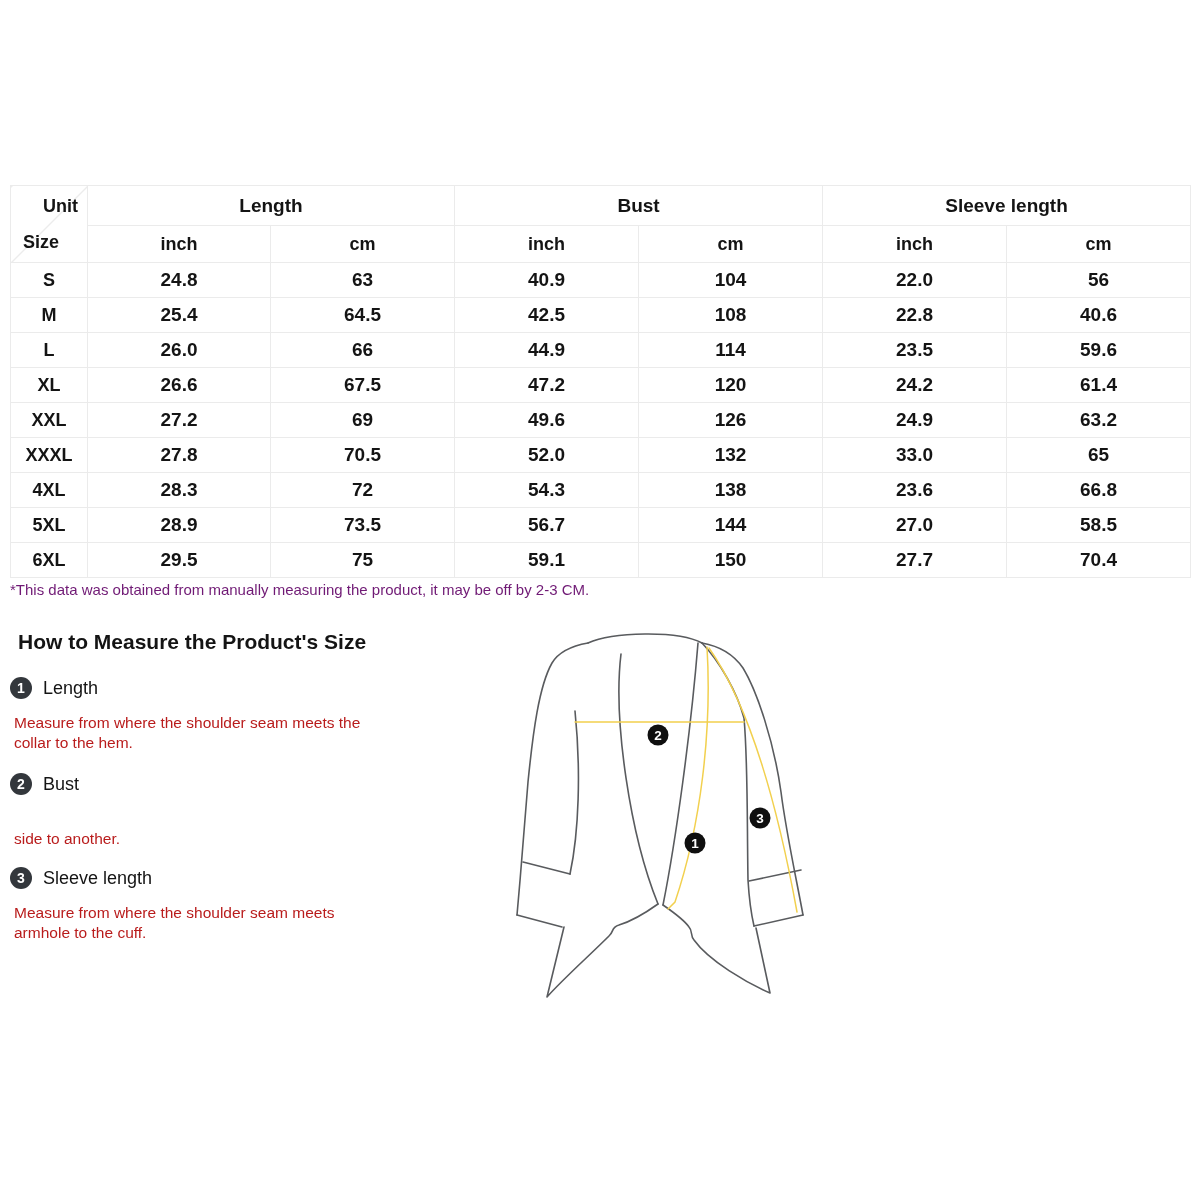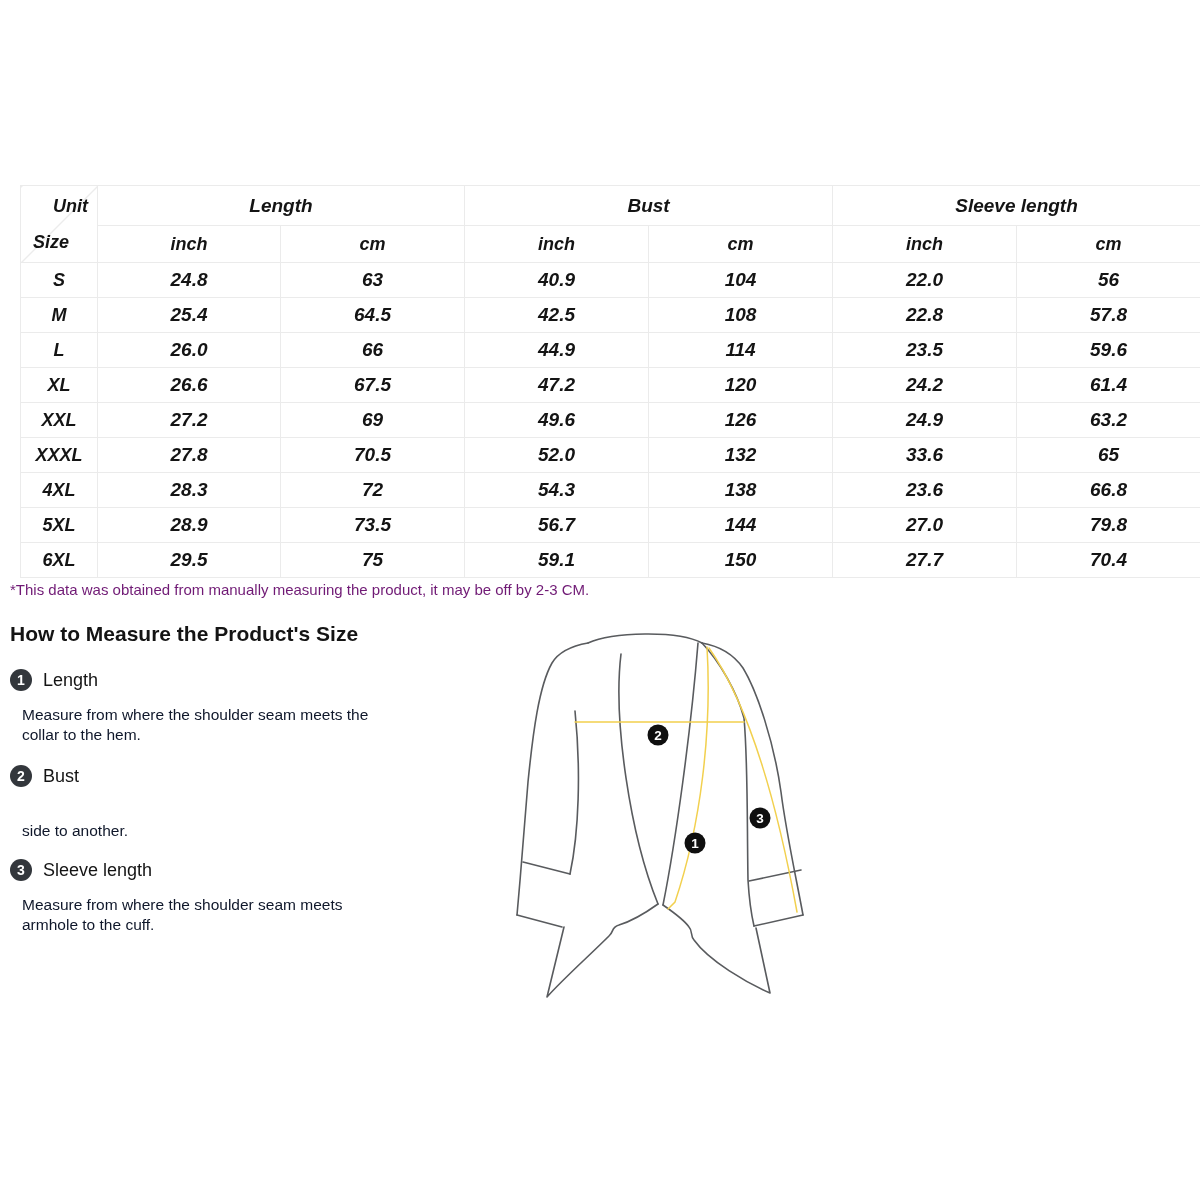--- a/index.html
+++ b/index.html
@@ -3,22 +3,22 @@
 <meta charset="utf-8">
 <style>
   html,body { margin:0; padding:0; }
   body {
     width:1200px; height:1200px; background:#ffffff; position:relative;
     font-family:"Liberation Sans", sans-serif; color:#141414;
   }
 
   
   .size-table {
-    position:absolute; left:20px; top:185px; width:1180px;
-    border-collapse:collapse; table-layout:fixed; color:#141414;font-style:italic;
+    position:absolute; left:10px; top:185px; width:1180px;
+    border-collapse:collapse; table-layout:fixed; color:#141414;
   }
   .size-table td, .size-table th {
     border:1px solid #ebebeb; text-align:center; vertical-align:middle;
     padding:0; font-weight:bold; font-size:19px;
   }
   .row-group td { height:39px; }
   .row-sub td   { height:36px; font-size:18px; }
   .row-data td, .row-data th { height:34px; }
   .row-data th { font-size:18px; }
   .corner {
@@ -30,32 +30,32 @@
   .corner-unit { position:absolute; top:10px; right:9px;  font-size:18px; font-weight:bold; }
   .corner-size { position:absolute; bottom:9px; left:12px; font-size:18px; font-weight:bold;text-align:center; }
 
   .footnote {
     position:absolute; left:10px; top:581px;
     font-size:15px; color:#701a75;
   }
 
   
   .guide { position:absolute; left:10px; top:621px; width:445px; }
-  .guide-title { margin:0; font-size:21px; line-height:25px; font-weight:600; color:#141414; }
+  .guide-title { margin:8px; font-size:21px; line-height:25px; font-weight:600; color:#141414; }
   .guide-item-title { display:flex; align-items:center; gap:11px; }
   .gi-1 { margin-top:22px; }
   .gi-2 { margin-top:19px; }
   .gi-3 { margin-top:17px; }
   .num-badge {
     width:22px; height:22px; border-radius:50%; background:#33373c; color:#ffffff;
     font-size:14px; font-weight:bold; display:flex; align-items:center; justify-content:center;
     flex:0 0 22px;
   }
   .guide-item-label { font-size:18px; color:#141414; line-height:24px; }
-  .guide-desc { margin:13px 0 0 12px; font-size:15.5px; line-height:20px; color:#0f172a; }
+  .guide-desc { margin:13px 0 0 4px; font-size:15.5px; line-height:20px; color:#b91c1c; }
 
   
   .illustration { position:absolute; left:460px; top:600px; width:460px; height:460px; }
   .garment path { fill:none; stroke:#595b5e; stroke-width:1.6; stroke-linecap:round; stroke-linejoin:round; }
   .measure-lines path { fill:none; stroke:#f2d04e; stroke-width:1.5; stroke-linecap:round; }
   .marker-circle { fill:#0f0f0f; }
   .marker-num { fill:#ffffff; font-family:"Liberation Sans", sans-serif; font-size:13.5px; font-weight:bold; text-anchor:middle; }
 </style>
 </head>
 <body>
@@ -97,21 +97,21 @@
     <td>22.0</td>
     <td>56</td>
   </tr>
   <tr class="row-data">
     <th>M</th>
     <td>25.4</td>
     <td>64.5</td>
     <td>42.5</td>
     <td>108</td>
     <td>22.8</td>
-    <td>57.8</td>
+    <td>40.6</td>
   </tr>
   <tr class="row-data">
     <th>L</th>
     <td>26.0</td>
     <td>66</td>
     <td>44.9</td>
     <td>114</td>
     <td>23.5</td>
     <td>59.6</td>
   </tr>
@@ -132,40 +132,40 @@
     <td>126</td>
     <td>24.9</td>
     <td>63.2</td>
   </tr>
   <tr class="row-data">
     <th>XXXL</th>
     <td>27.8</td>
     <td>70.5</td>
     <td>52.0</td>
     <td>132</td>
-    <td>33.6</td>
+    <td>33.0</td>
     <td>65</td>
   </tr>
   <tr class="row-data">
     <th>4XL</th>
     <td>28.3</td>
     <td>72</td>
     <td>54.3</td>
     <td>138</td>
     <td>23.6</td>
     <td>66.8</td>
   </tr>
   <tr class="row-data">
     <th>5XL</th>
     <td>28.9</td>
     <td>73.5</td>
     <td>56.7</td>
     <td>144</td>
     <td>27.0</td>
-    <td>79.8</td>
+    <td>58.5</td>
   </tr>
   <tr class="row-data">
     <th>6XL</th>
     <td>29.5</td>
     <td>75</td>
     <td>59.1</td>
     <td>150</td>
     <td>27.7</td>
     <td>70.4</td>
   </tr>

